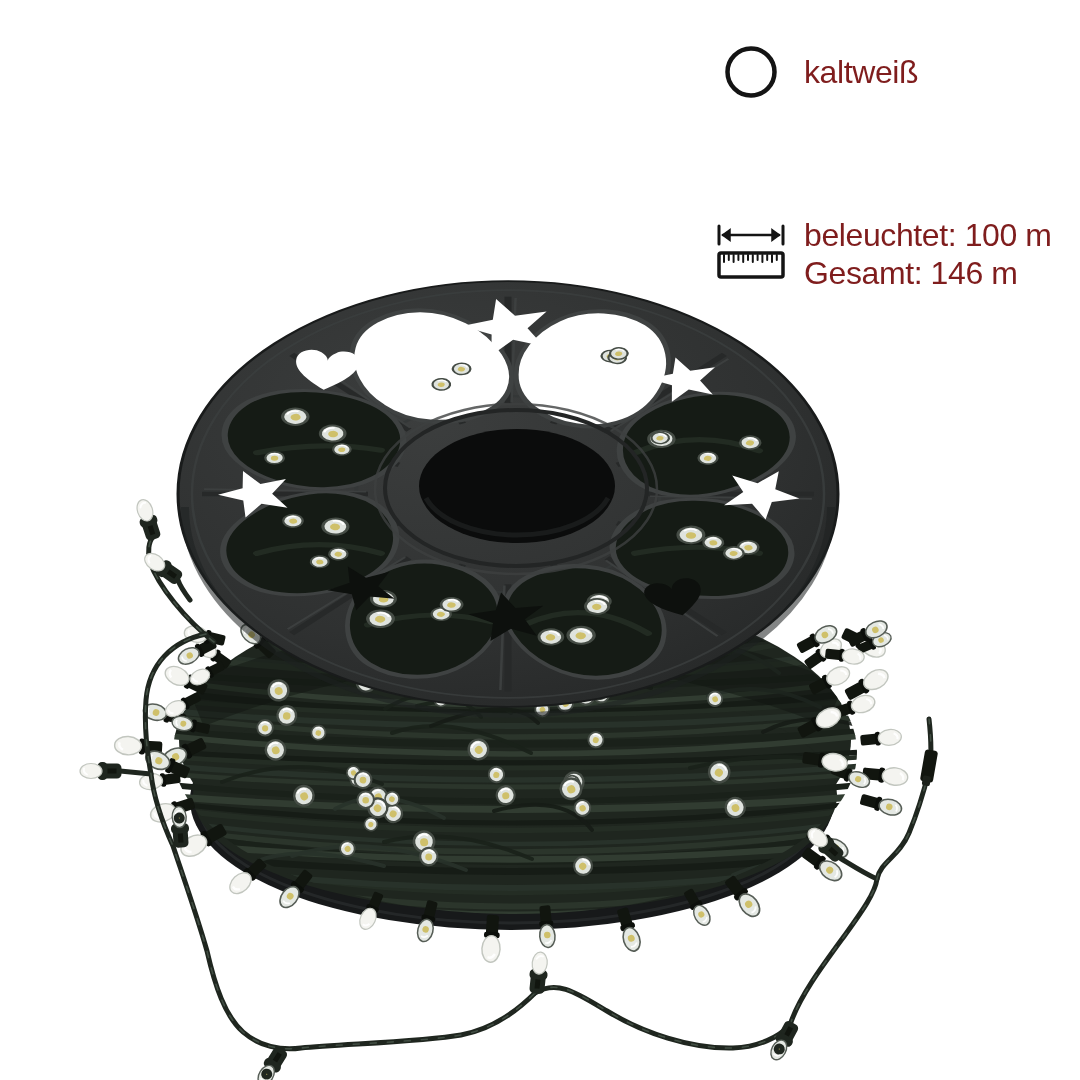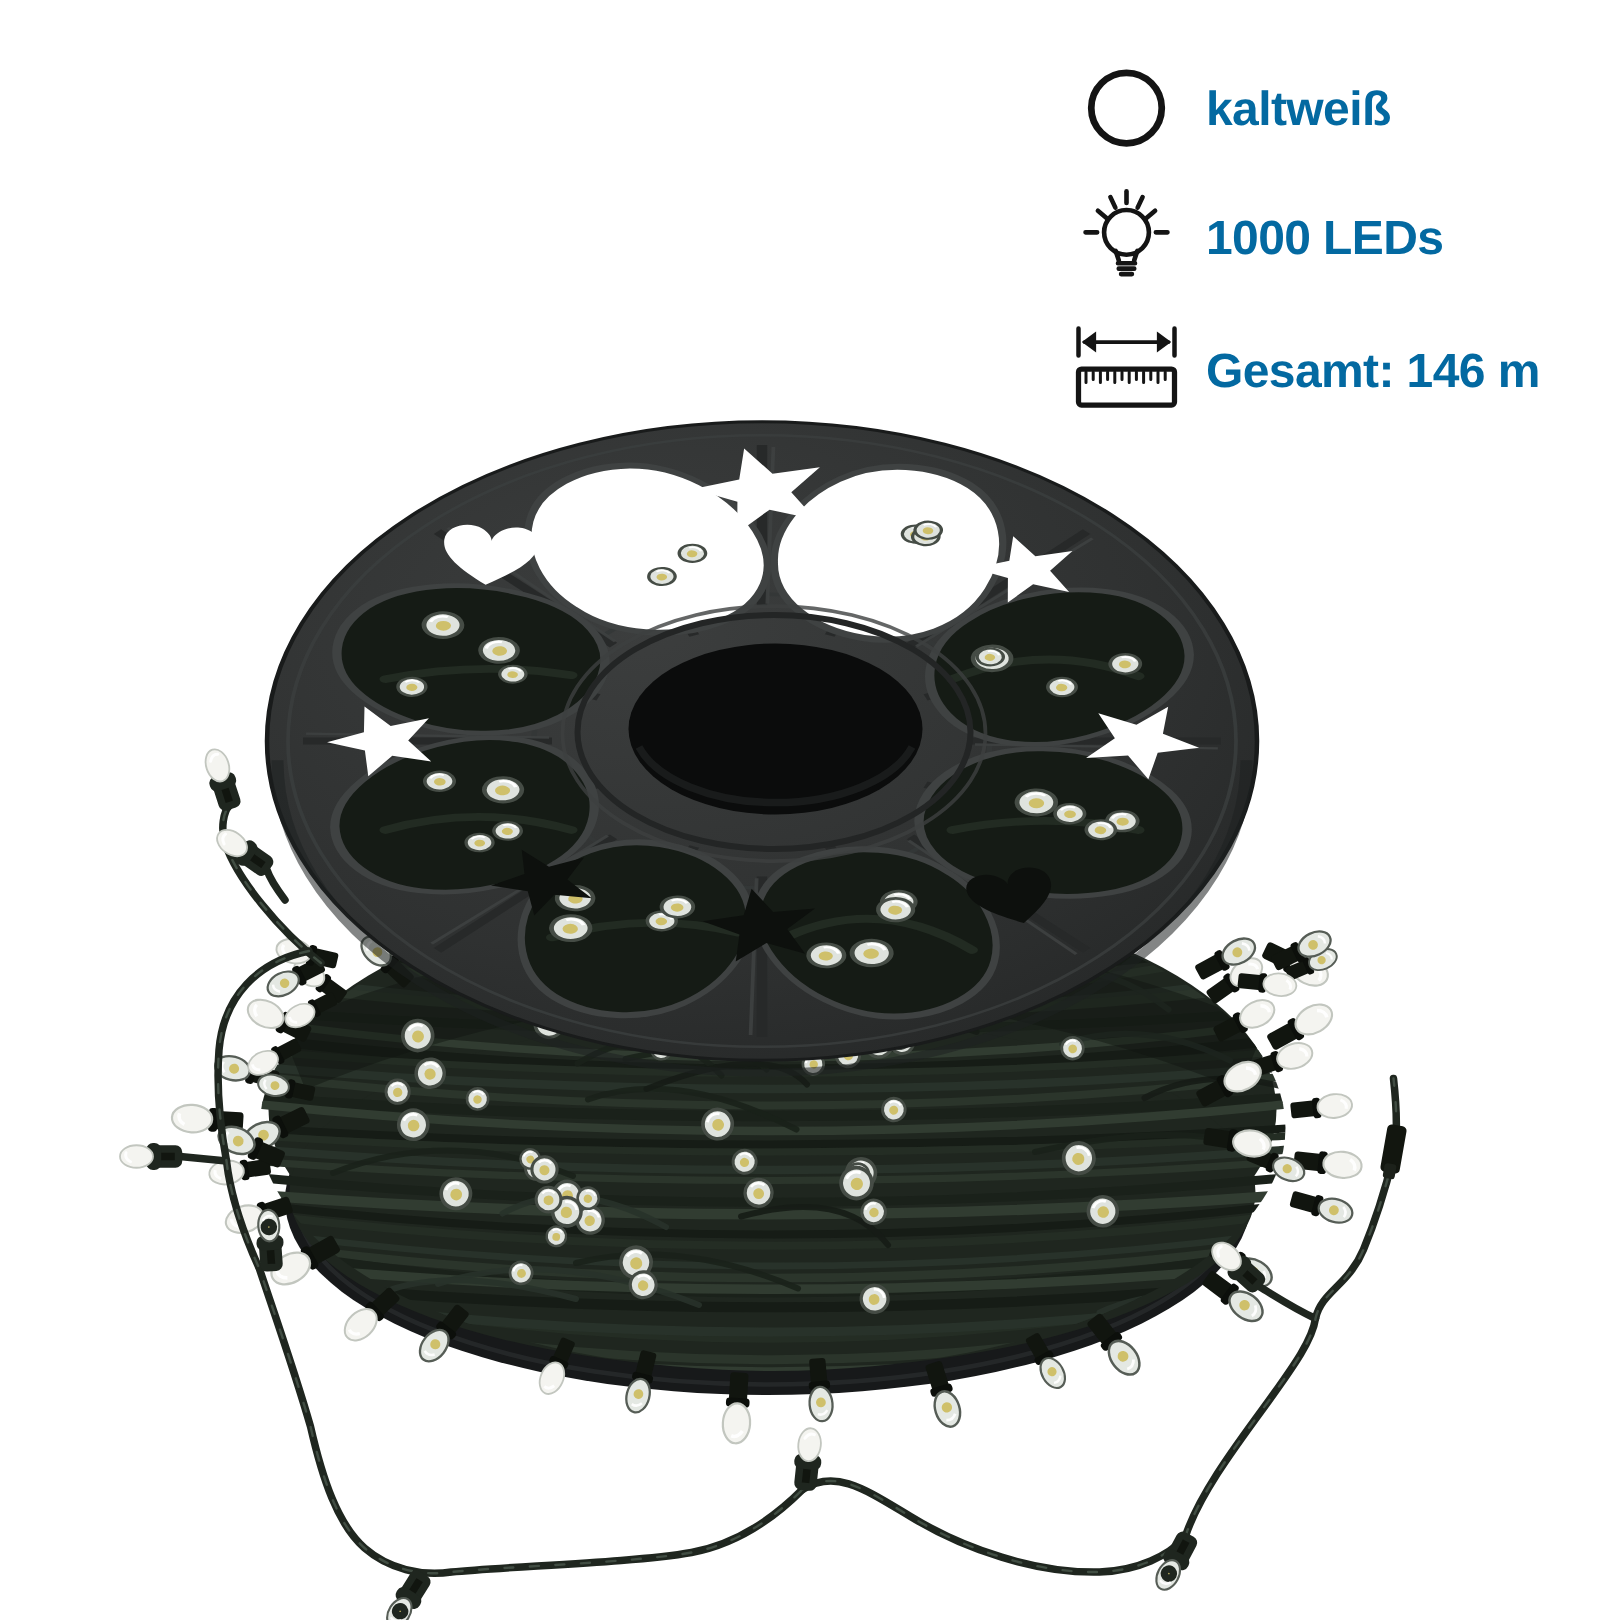--- a/index.html
+++ b/index.html
@@ -10,21 +10,21 @@
   }
   figure#product-figure{margin:0;position:absolute;left:0;top:0;width:1080px;height:1080px;}
   #scene{position:absolute;left:0;top:0;}
   
   .legend{position:absolute;left:698px;top:36px;width:378px;height:260px;color:#1d1d1b;}
   .legend-row{position:absolute;left:0;display:flex;align-items:center;}
   #row-color{top:8px;}
   #row-leds{top:88px;}
   #row-length{top:180px;}
   .icon-cell{width:106px;flex:0 0 106px;display:flex;justify-content:center;align-items:center;}
-  .legend-label{font-size:32px;font-weight:700;letter-spacing:-0.4px;white-space:nowrap;color:#0369a1;}
+  .legend-label{font-size:32px;font-weight:400;letter-spacing:-0.4px;white-space:nowrap;color:#7f1d1d;}
   .legend-label.multi{line-height:38px;}
   .ic{stroke:#141414;fill:none;stroke-linecap:round;}
 </style>
 </head>
 <body>
 
 <figure id="product-figure">
 <svg id="scene" width="1080" height="1080" viewBox="0 0 1080 1080" xmlns="http://www.w3.org/2000/svg">
   <defs>
     <radialGradient id="fgrad" cx="38%" cy="32%" r="80%">
@@ -351,47 +351,32 @@
 <div class="legend">
   <div class="legend-row" id="row-color">
     <div class="icon-cell">
       <svg width="56" height="56" viewBox="0 0 56 56">
         <circle class="ic" cx="28" cy="28" r="23.5" stroke-width="4.5"></circle>
       </svg>
     </div>
     <div class="legend-label">kaltweiß</div>
   </div>
 
-  <div class="legend-row" id="row-leds">
-    <div class="icon-cell">
-      <svg width="68" height="68" viewBox="0 0 66 66">
-        <g class="ic" stroke-width="3">
-          <circle cx="33" cy="30" r="14.5"></circle>
-          <path d="M26,42 L28,48 M40,42 L38,48"></path>
-          <path d="M27.5,50 h11 M28,53.5 h10 M29.5,57 h7"></path>
-          <path d="M33,11 V3.5"></path>
-          <path d="M25.8,14 L22.6,7.2 M40.2,14 L43.4,7.2"></path>
-          <path d="M21,21.5 L14.5,16 M45,21.5 L51.5,16"></path>
-          <path d="M14,30 H6.5 M52,30 H59.5"></path>
-        </g>
-      </svg>
-    </div>
-    <div class="legend-label">1000 LEDs</div>
-  </div>
 
   <div class="legend-row" id="row-length">
     <div class="icon-cell">
       <svg width="74" height="62" viewBox="0 0 74 62">
         <g class="ic" stroke-width="3">
           <path d="M5,3 V21 M69,3 V21"></path>
           <path d="M9,12 H65" stroke-width="2.5"></path>
           <path d="M16,6.5 L8.5,12 L16,17.5 Z" fill="#141414" stroke-width="1.5"></path>
           <path d="M58,6.5 L65.5,12 L58,17.5 Z" fill="#141414" stroke-width="1.5"></path>
           <rect x="5" y="30" width="64" height="24" rx="2" stroke-width="3.5"></rect>
           <path stroke-width="2" d="M10,32 v7 M14.8,32 v5 M19.6,32 v7 M24.4,32 v5 M29.2,32 v7 M34,32 v5 M38.8,32 v7 M43.6,32 v5 M48.4,32 v7 M53.2,32 v5 M58,32 v7 M62.8,32 v5"></path>
         </g>
       </svg>
     </div>
     <div class="legend-label multi">
+      <div>beleuchtet: 100 m</div>
       <div>Gesamt: 146 m</div>
     </div>
   </div>
 </div>
 
 </body></html>

